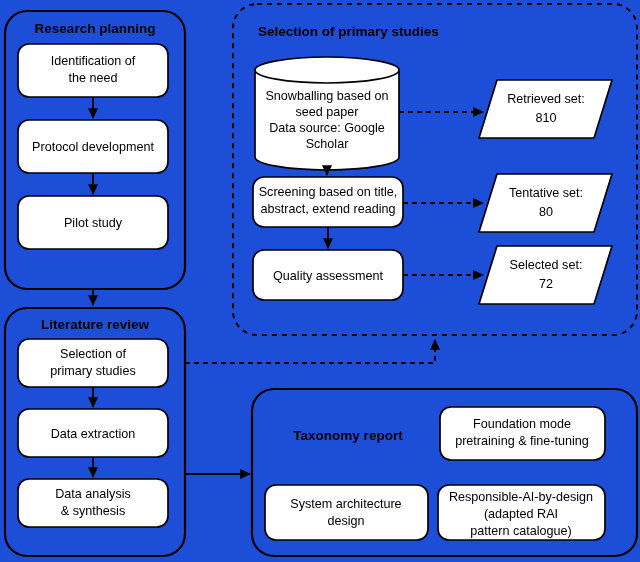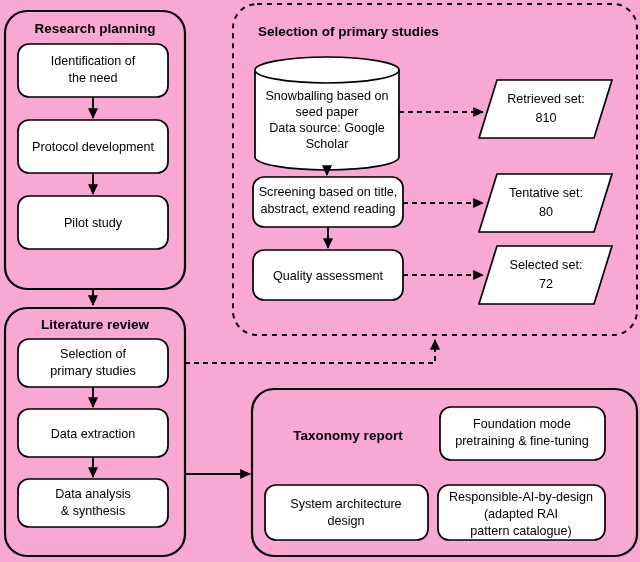--- a/index.html
+++ b/index.html
@@ -7,21 +7,21 @@
     padding: 0;
     background: #ffffff;
   }
   body {
     font-family: "Liberation Sans", sans-serif;
   }
   #diagram-root {
     position: relative;
     width: 640px;
     height: 562px;
-    background: #f9a8d4;
+    background: #1d4ed8;
     overflow: hidden;
   }
   svg#flow {
     display: block;
     width: 640px;
     height: 562px;
   }
   .panel-solid {
     fill: none;
     stroke: #000000;

